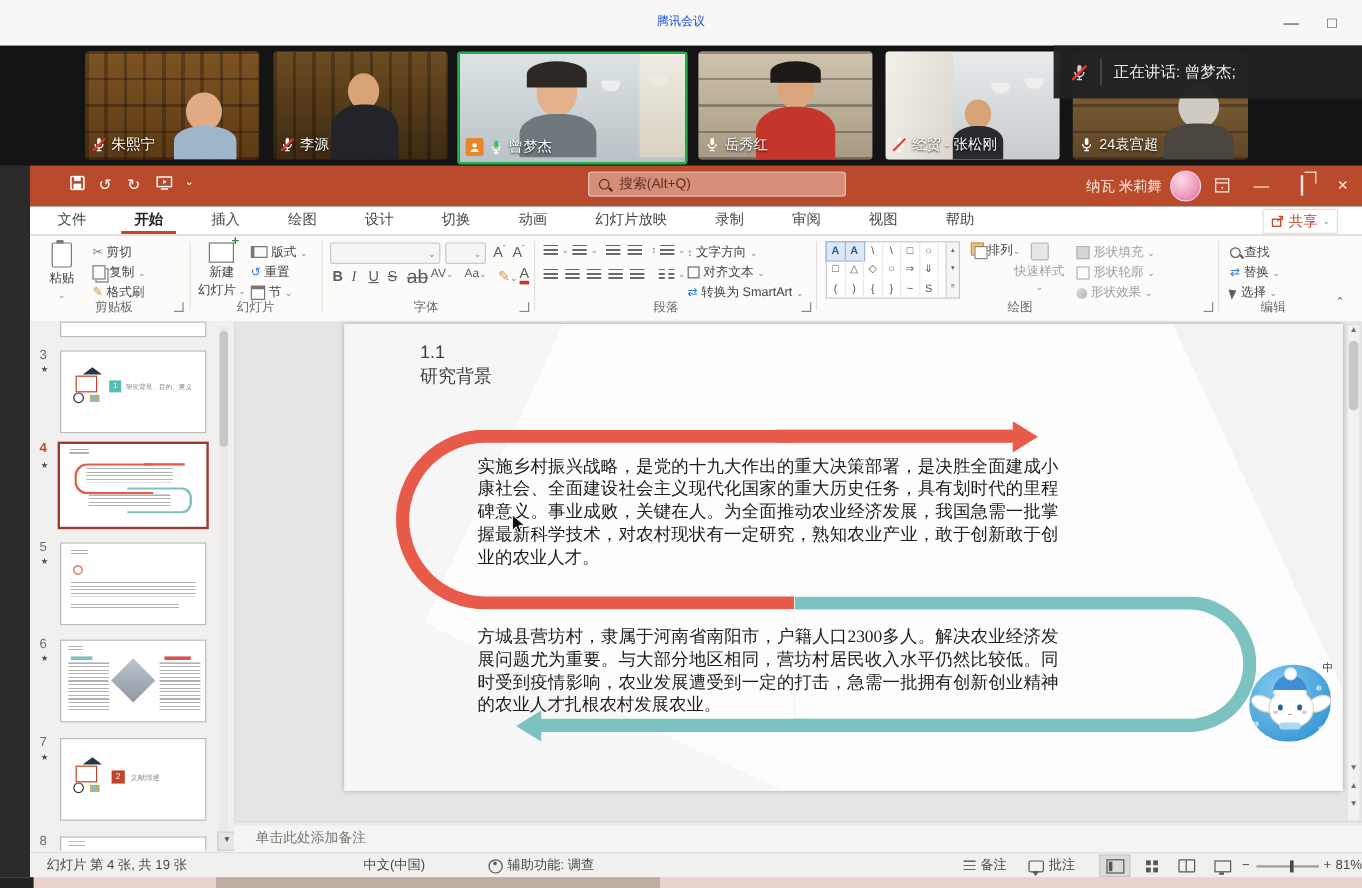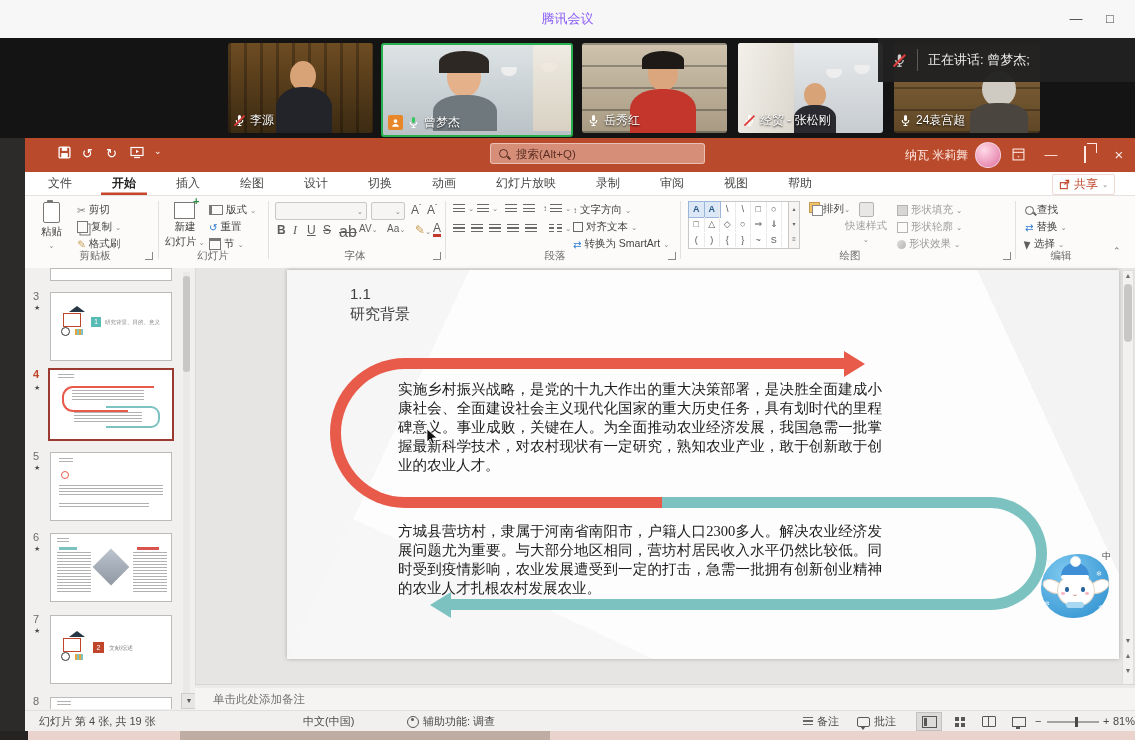--- a/index.html
+++ b/index.html
@@ -2,21 +2,21 @@
 <html><head>
 <meta charset="utf-8">
 <style>
   html,body{margin:0;padding:0;background:#888;}
   #app{position:relative;width:1135px;height:740px;overflow:hidden;background:#1a1a1a;
        font-family:"Liberation Sans","DejaVu Sans",sans-serif;-webkit-font-smoothing:antialiased;}
   .abs{position:absolute;}
   .f{display:flex;align-items:center;}
   
   #meet-titlebar{left:0;top:0;width:1135px;height:38px;background:#f7f7f7;border-bottom:1px solid #e3e3e3;}
-  #meet-title{width:100%;text-align:center;line-height:38px;font-size:13px;color:#8b5cf6;}
+  #meet-title{width:100%;text-align:center;line-height:38px;font-size:10px;color:#1d4ed8;}
   .winbtn{top:8px;width:28px;height:22px;text-align:center;line-height:22px;font-size:13px;color:#444;}
   #video-strip{left:0;top:38px;width:1135px;height:100px;background:#141414;}
   .vtile{position:absolute;top:5px;height:90px;border-radius:3px;overflow:hidden;background:#333;}
   .vtile.active{border:2px solid #27ae4e;}
   .vname{position:absolute;left:5px;bottom:4px;display:flex;align-items:center;gap:4px;color:#fff;
          font-size:12px;text-shadow:0 1px 2px rgba(0,0,0,.9);}
   .shelfcols{position:absolute;inset:0;background:repeating-linear-gradient(90deg,rgba(0,0,0,.25) 0 3px,transparent 3px 16px);}
   .shelfrows{position:absolute;inset:0;background:repeating-linear-gradient(0deg,rgba(0,0,0,.28) 0 2px,transparent 2px 22px);}
   .head{position:absolute;border-radius:50%;}
   .torso{position:absolute;border-radius:45% 45% 0 0;}
@@ -142,20 +142,36 @@
 <div id="app">
 
   <div class="abs" id="meet-titlebar">
     <div id="meet-title">腾讯会议</div>
     <div class="abs winbtn" style="left:1062px">—</div>
     <div class="abs winbtn" style="left:1096px">□</div>
   </div>
 
   <div class="abs" id="video-strip">
 
+    <div class="vtile" style="left:71px;width:145px;background:linear-gradient(180deg,#7d5323,#5d3a14)">
+      <div class="shelfcols"></div>
+      <div class="shelfrows"></div>
+      <div class="head" style="left:84px;top:34px;width:30px;height:32px;background:#e0ab84"></div>
+      <div class="torso" style="left:74px;top:62px;width:52px;height:28px;background:#9db6c9"></div>
+      <div class="vname">
+        <svg width="13" height="13" viewBox="0 0 12 12">
+            <rect x="4.6" y="1" width="2.8" height="5.4" rx="1.4" fill="#fff"></rect>
+            <path d="M3 5.6a3 3 0 0 0 6 0" fill="none" stroke="#fff" stroke-width="1"></path>
+            <line x1="6" y1="8.6" x2="6" y2="10.4" stroke="#fff"></line>
+            <line x1="4.2" y1="10.6" x2="7.8" y2="10.6" stroke="#fff"></line>
+            <line x1="1.3" y1="10.8" x2="10.6" y2="1.4" stroke="#e23b3b" stroke-width="1.6"></line>
+          </svg>
+        <span>朱熙宁</span>
+      </div>
+    </div>
 
     <div class="vtile" style="left:228px;width:145px;background:linear-gradient(180deg,#6d4c22,#3c2a12)">
       <div class="shelfcols"></div>
       <div class="head" style="left:62px;top:18px;width:26px;height:30px;background:#d8a377"></div>
       <div class="torso" style="left:48px;top:44px;width:56px;height:46px;background:#23232a"></div>
       <div class="vname">
         <svg width="13" height="13" viewBox="0 0 12 12">
             <rect x="4.6" y="1" width="2.8" height="5.4" rx="1.4" fill="#fff"></rect>
             <path d="M3 5.6a3 3 0 0 0 6 0" fill="none" stroke="#fff" stroke-width="1"></path>
             <line x1="6" y1="8.6" x2="6" y2="10.4" stroke="#fff"></line>

